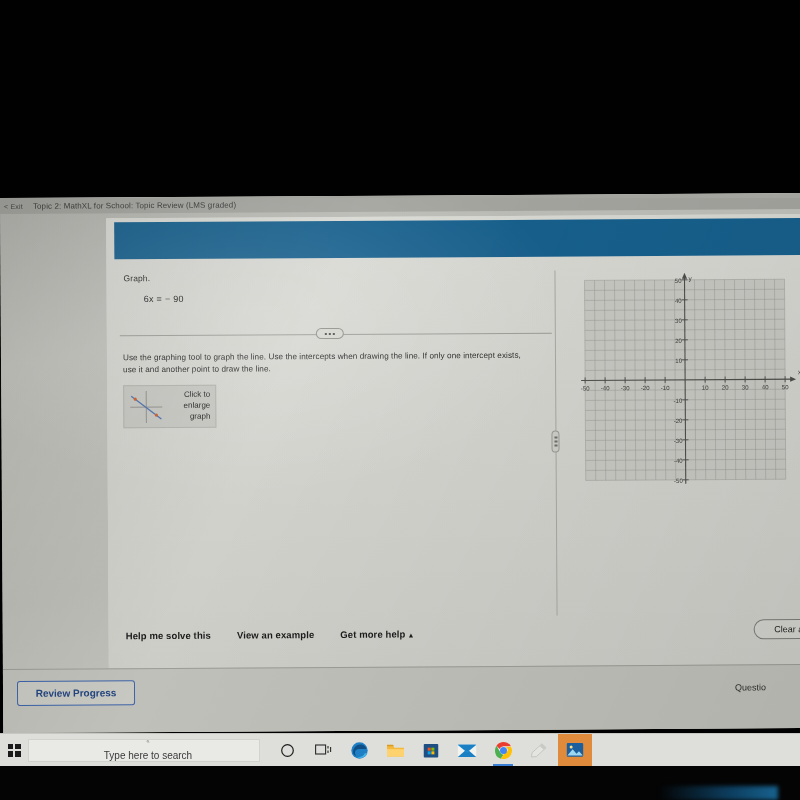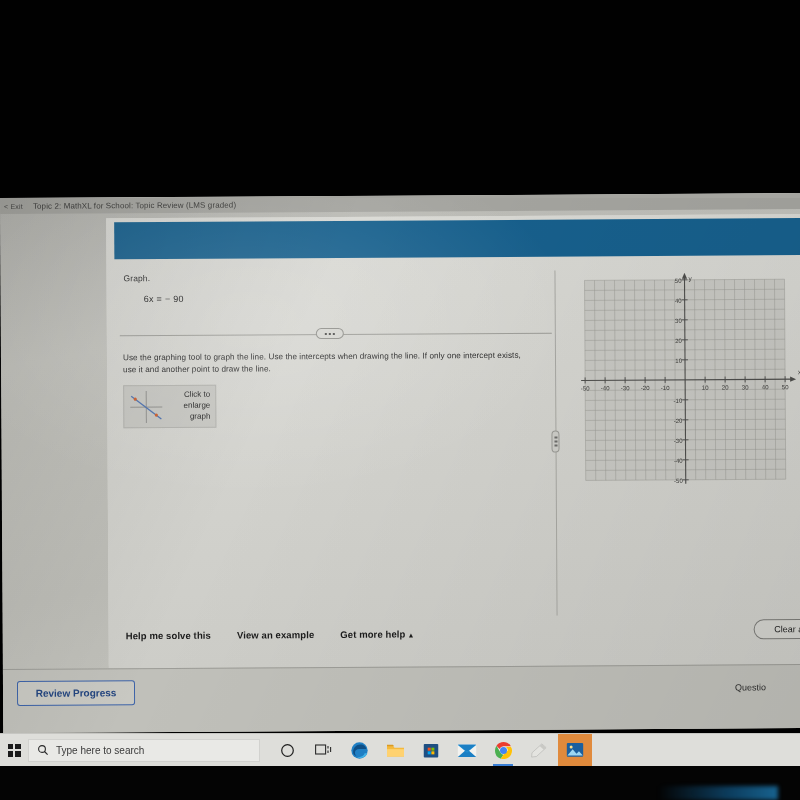--- a/index.html
+++ b/index.html
@@ -291,20 +291,21 @@
   .win-logo i { background: #1a1a1a; display: block; }
 
   .search-box {
     width: 232px; height: 23px;
     background: #e9e9e6;
     border: 1px solid #d2d2cf;
     display: flex; align-items: center;
     gap: 7px;
     padding-left: 8px;
     cursor: text;
+    flex-direction: column;
   }
   .search-text { font-size: 10px; color: #3a3a3a; }
 
   .tb-icons { display: flex; align-items: center; gap: 2px; margin-left: 10px; }
   .tb-item {
     width: 34px; height: 33px;
     display: flex; align-items: center; justify-content: center;
     cursor: pointer;
     position: relative;
   }

